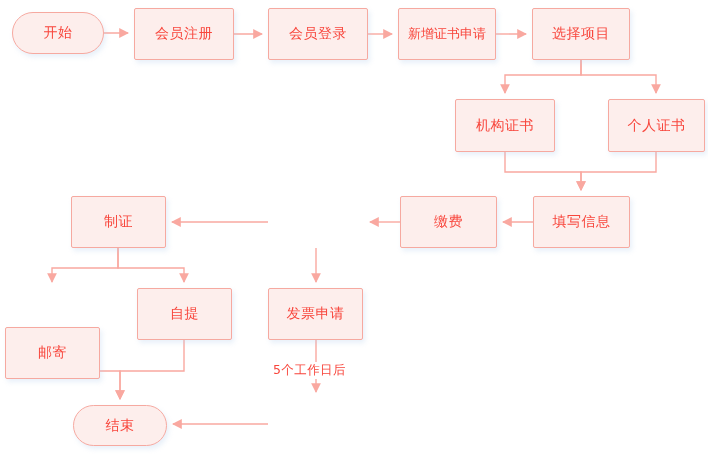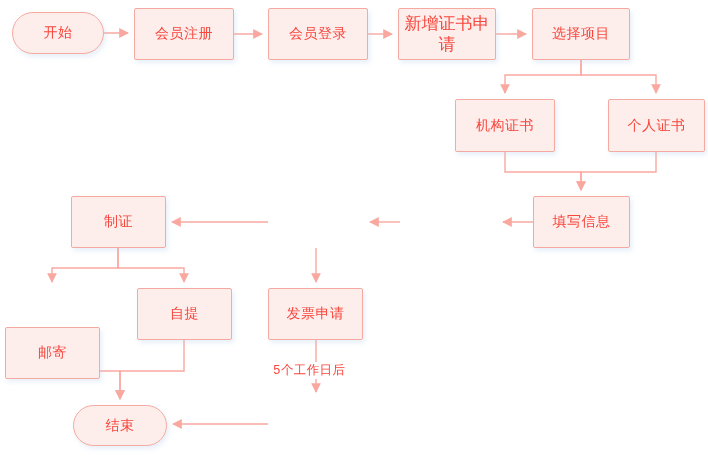--- a/index.html
+++ b/index.html
@@ -50,21 +50,20 @@
     border-radius: 2px;
   }
   .edge-label {
     position: absolute;
     color: #f8463c;
     font-size: 12.5px;
     letter-spacing: 0.4px;
     background: #ffffff;
     padding: 0 2px;
     white-space: nowrap;
-    font-family: Liberation Mono, monospace;
   }
 </style>
 </head>
 <body>
 
 <div id="canvas">
 
   <svg id="edge-layer" viewBox="0 0 708 463" width="708" height="463">
     <defs>
       <marker id="arrow" viewBox="0 0 10 10" refX="9" refY="5" markerWidth="7" markerHeight="7" orient="auto-start-reverse">
@@ -99,30 +98,31 @@
       <path d="M 268 424 L 173 424"></path>
     </g>
   </svg>
 
   <div class="node terminator" style="left:12px; top:12px; width:92px; height:42px;">开始</div>
 
   <div class="node process" style="left:134px; top:8px; width:100px; height:52px;">会员注册</div>
 
   <div class="node process" style="left:268px; top:8px; width:100px; height:52px;">会员登录</div>
 
-  <div class="node process" style="left:398px; top:8px; width:98px; height:52px; font-size:17px; letter-spacing:0;">新增证书申请</div>
+  <div class="node process" style="left:398px; top:8px; width:98px; height:52px; font-size:13px; letter-spacing:0;">新增证书申请</div>
 
   <div class="node process" style="left:532px; top:8px; width:98px; height:52px;">选择项目</div>
 
   <div class="node process" style="left:455px; top:99px; width:100px; height:53px;">机构证书</div>
 
   <div class="node process" style="left:608px; top:99px; width:97px; height:53px;">个人证书</div>
 
   <div class="node process" style="left:533px; top:196px; width:97px; height:52px;">填写信息</div>
 
+  <div class="node process" style="left:400px; top:196px; width:97px; height:52px;">缴费</div>
 
 
   <div class="node process" style="left:71px; top:196px; width:95px; height:52px;">制证</div>
 
   <div class="node process" style="left:5px; top:288px; width:95px; height:52px;margin-top:39px;">邮寄</div>
 
   <div class="node process" style="left:137px; top:288px; width:95px; height:52px;">自提</div>
 
   <div class="node process" style="left:268px; top:288px; width:95px; height:52px;">发票申请</div>
 

